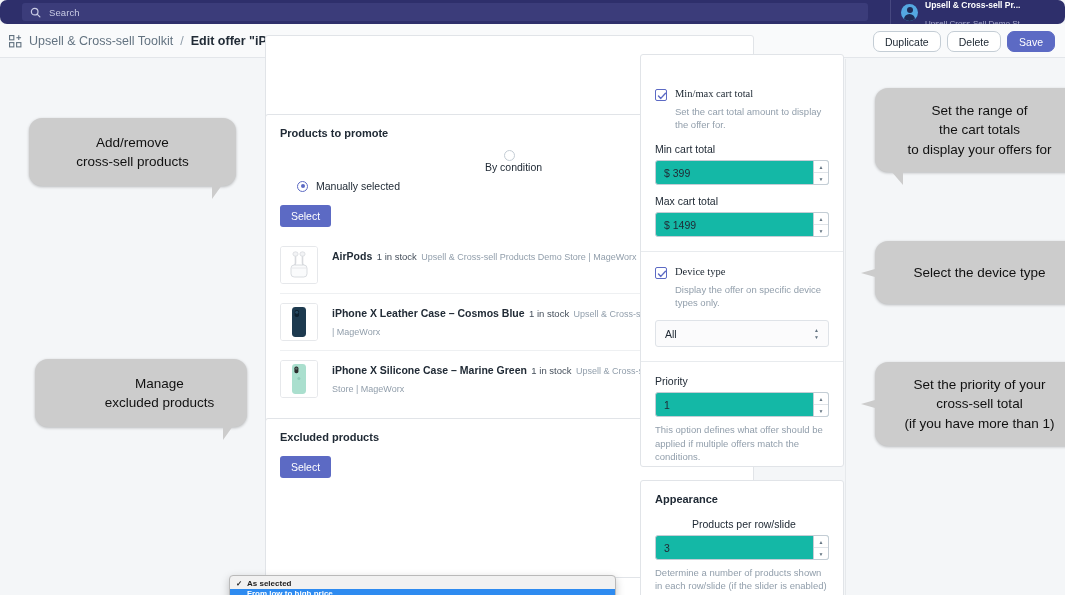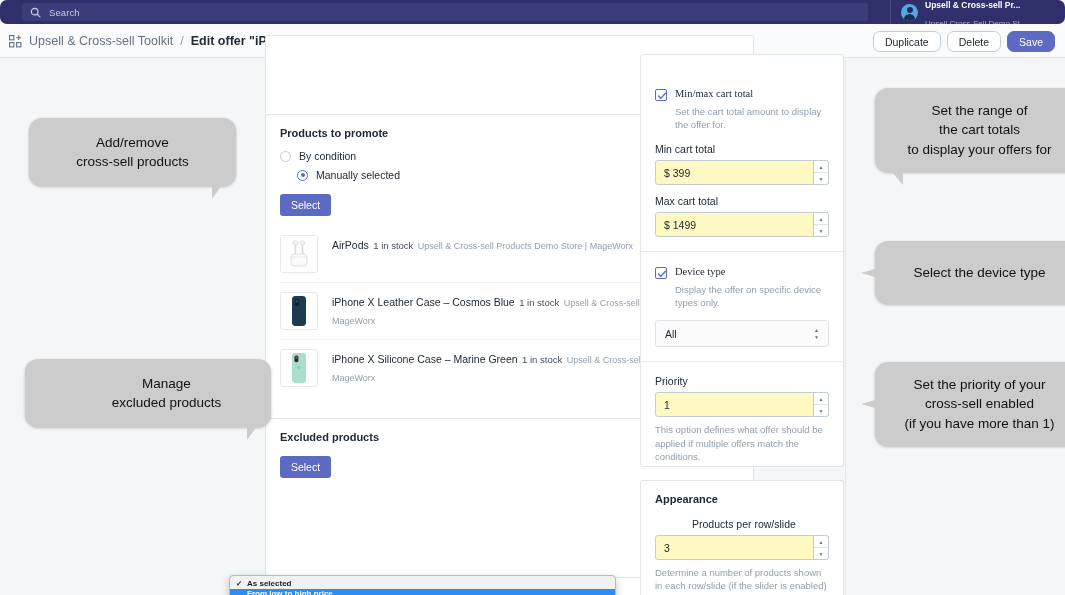--- a/index.html
+++ b/index.html
@@ -257,21 +257,21 @@
     border-radius: 3px;
     background: #fff;
     flex: 0 0 38px;
     overflow: hidden;
     position: relative;
   }
   .thumb svg { display: block; }
   .prod-info { margin-left: 14px; }
   .prod-title {
     font-size: 10.5px;
-    font-weight: normal;
+    font-weight: bold;
     color: #212b36;
   }
   .prod-stock {
     font-size: 9.5px;
     color: #454f5b;
     margin-top: 3px;
   }
   .prod-store {
     font-size: 9px;
     color: #919eab;
@@ -283,21 +283,21 @@
     font-size: 10px;
     color: #3e7fc1;
     cursor: pointer;
   }
 
   
   .input {
     height: 25px;
     border: 1px solid #c4cdd5;
     border-radius: 3px;
-    background: #fef9c3;
+    background: #14b8a6;
     display: flex;
     align-items: center;
     padding: 0 8px;
     font-size: 10.5px;
     color: #212b36;
     position: relative;
   }
   .stepper {
     position: absolute;
     right: -1px; top: -1px;
@@ -456,21 +456,21 @@
   <div class="divider-v"></div>
 
   <div class="card col-main" style="top:-24px; height:132px;">
     <div style="position:absolute; left:14px; top:96px;" class="btn-select">Select</div>
   </div>
 
   <div class="card col-main" style="top:55px; height:363px;">
     <div class="card-pad" style="padding-bottom:0;">
       <div class="section-title">Products to promote</div>
 
-      <div class="radio-row" style="margin-top:11px;">
+      <div class="radio-row" style="margin-top:11px;flex-direction:column;">
         <span class="radio"></span>
         <span class="radio-label">By condition</span>
       </div>
       <div class="radio-row" style="margin-top:7px;padding-left:17px;">
         <span class="radio checked"></span>
         <span class="radio-label">Manually selected</span>
       </div>
 
       <div class="btn-select" style="margin-top:13px;">Select</div>
 
@@ -639,38 +639,38 @@
       <div class="help-text" style="margin-top:6px; width:176px;">Determine a number of products shown in each row/slide (if the slider is enabled) in your offer.</div>
     </div>
   </div>
 
   <div class="callout" style="left:5px; top:59px; width:207px; height:68px;">
     <span>Add/remove</span>
     <span>cross-sell products</span>
     <span class="tail tail-br"></span>
   </div>
 
-  <div class="callout" style="left:1px; top:300px; width:246px; height:68px;padding-left:37px;">
+  <div class="callout" style="left:11px; top:300px; width:212px; height:68px;padding-left:37px;">
     <span>Manage</span>
     <span>excluded products</span>
     <span class="tail tail-br"></span>
   </div>
 
   <div class="callout" style="left:851px; top:29px; width:209px; height:84px;">
     <span>Set the range of</span>
     <span>the cart totals</span>
     <span>to display your offers for</span>
     <span class="tail tail-bl"></span>
   </div>
 
   <div class="callout" style="left:851px; top:182px; width:209px; height:63px;">
     <span>Select the device type</span>
     <span class="tail tail-l"></span>
   </div>
 
   <div class="callout" style="left:851px; top:303px; width:209px; height:84px;">
     <span>Set the priority of your</span>
-    <span>cross-sell enabled</span>
+    <span>cross-sell total</span>
     <span>(if you have more than 1)</span>
     <span class="tail tail-l"></span>
   </div>
 
 </div>
 
 </body></html>

